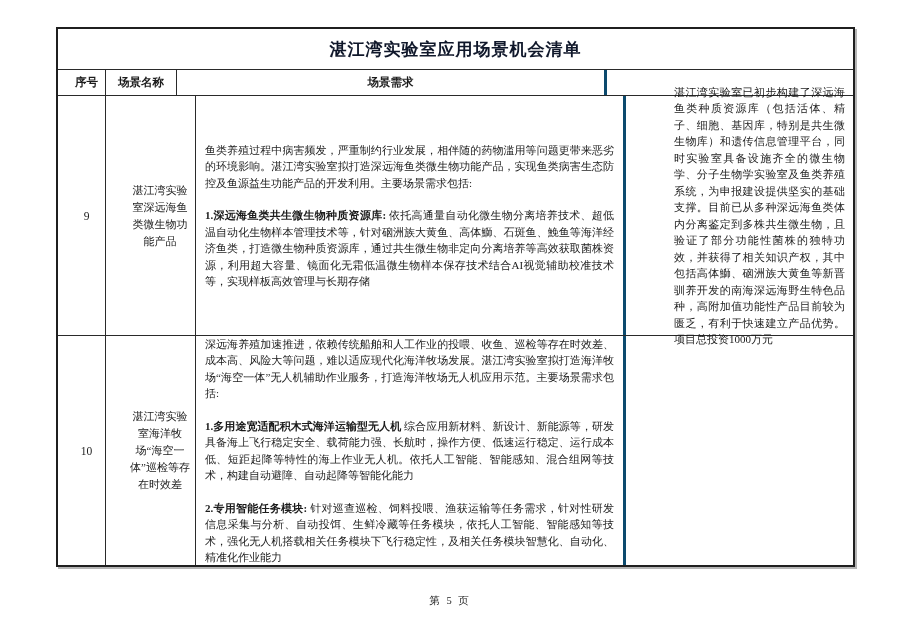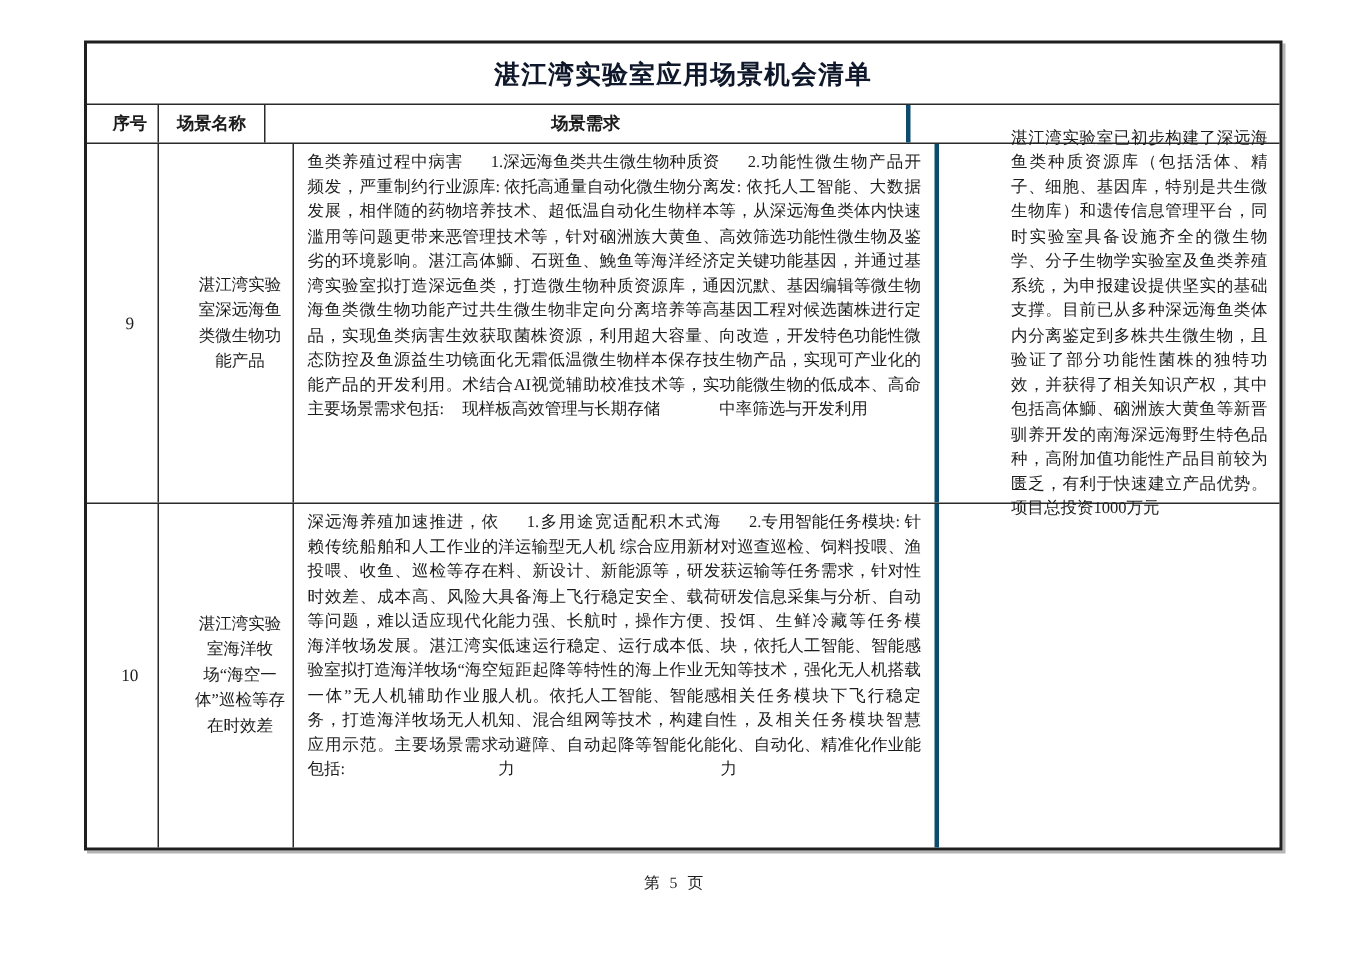--- a/index.html
+++ b/index.html
@@ -47,34 +47,35 @@
 
   .no-cell {
     display:flex; align-items:center; justify-content:center;
     font-size:11.5px;
   }
   .name-cell {
     display:flex; align-items:center; justify-content:center;
     text-align:center; font-size:11px; line-height:17px; padding:0 5px;margin-left:19px;
   }
   .req-cell {
-    display:flex; justify-content:center;
+    display:flex; flex-direction:column; justify-content:center;
     font-size:11px; line-height:16.5px; padding:4px 9px;
     text-align:justify;
+    gap:16px;
   }
   .req-cell .para { text-align:justify; }
-  .req-cell b { font-weight:normal;margin-left:19px; }
+  .req-cell b { font-weight:bold; }
   .basis-cell {
     display:flex; flex-direction:column; justify-content:center;
     font-size:11px; line-height:16.5px; padding:4px 8px;
     text-align:justify;
     margin-left:40px;
   }
   .page-footer {
-    position:absolute; left:0; top:582px; width:900px;
+    position:absolute; left:0; top:594px; width:900px;
     text-align:center; font-size:10.5px; letter-spacing:2px;
   }
 </style>
 </head>
 <body>
 
 <div class="sheet">
 
   <div class="doc-table">
 
@@ -87,21 +88,20 @@
       <div class="cell c2">场景名称</div>
       <div class="cell c3">场景需求</div>
     </div>
 
     <div class="t-row row9 b-bottom">
       <div class="cell c1 no-cell">9</div>
       <div class="cell c2 name-cell">湛江湾实验室深远海鱼类微生物功能产品</div>
       <div class="cell c3 req-cell">
         <div class="para">鱼类养殖过程中病害频发，严重制约行业发展，相伴随的药物滥用等问题更带来恶劣的环境影响。湛江湾实验室拟打造深远海鱼类微生物功能产品，实现鱼类病害生态防控及鱼源益生功能产品的开发利用。主要场景需求包括:</div>
         <div class="para"><b>1.深远海鱼类共生微生物种质资源库:</b><span> 依托高通量自动化微生物分离培养技术、超低温自动化生物样本管理技术等，针对硇洲族大黄鱼、高体鰤、石斑鱼、鮸鱼等海洋经济鱼类，打造微生物种质资源库，通过共生微生物非定向分离培养等高效获取菌株资源，利用超大容量、镜面化无霜低温微生物样本保存技术结合AI视觉辅助校准技术等，实现样板高效管理与长期存储</span></div>
-        <div class="para"><b>2.功能性微生物产品开发:</b><span> 依托人工智能、大数据等，从深远海鱼类体内快速高效筛选功能性微生物及鉴定关键功能基因，并通过基因沉默、基因编辑等微生物基因工程对候选菌株进行定向改造，开发特色功能性微生物产品，实现可产业化的功能微生物的低成本、高命中率筛选与开发利用</span></div>
       </div>
       <div class="cell c4 basis-cell">
         <div>湛江湾实验室已初步构建了深远海鱼类种质资源库（包括活体、精子、细胞、基因库，特别是共生微生物库）和遗传信息管理平台，同时实验室具备设施齐全的微生物学、分子生物学实验室及鱼类养殖系统，为申报建设提供坚实的基础支撑。目前已从多种深远海鱼类体内分离鉴定到多株共生微生物，且验证了部分功能性菌株的独特功效，并获得了相关知识产权，其中包括高体鰤、硇洲族大黄鱼等新晋驯养开发的南海深远海野生特色品种，高附加值功能性产品目前较为匮乏，有利于快速建立产品优势。项目总投资1000万元</div>
       </div>
     </div>
 
     <div class="t-row row10">
       <div class="cell c1 no-cell">10</div>
       <div class="cell c2 name-cell">湛江湾实验室海洋牧场“海空一体”巡检等存在时效差</div>
       <div class="cell c3 req-cell">

